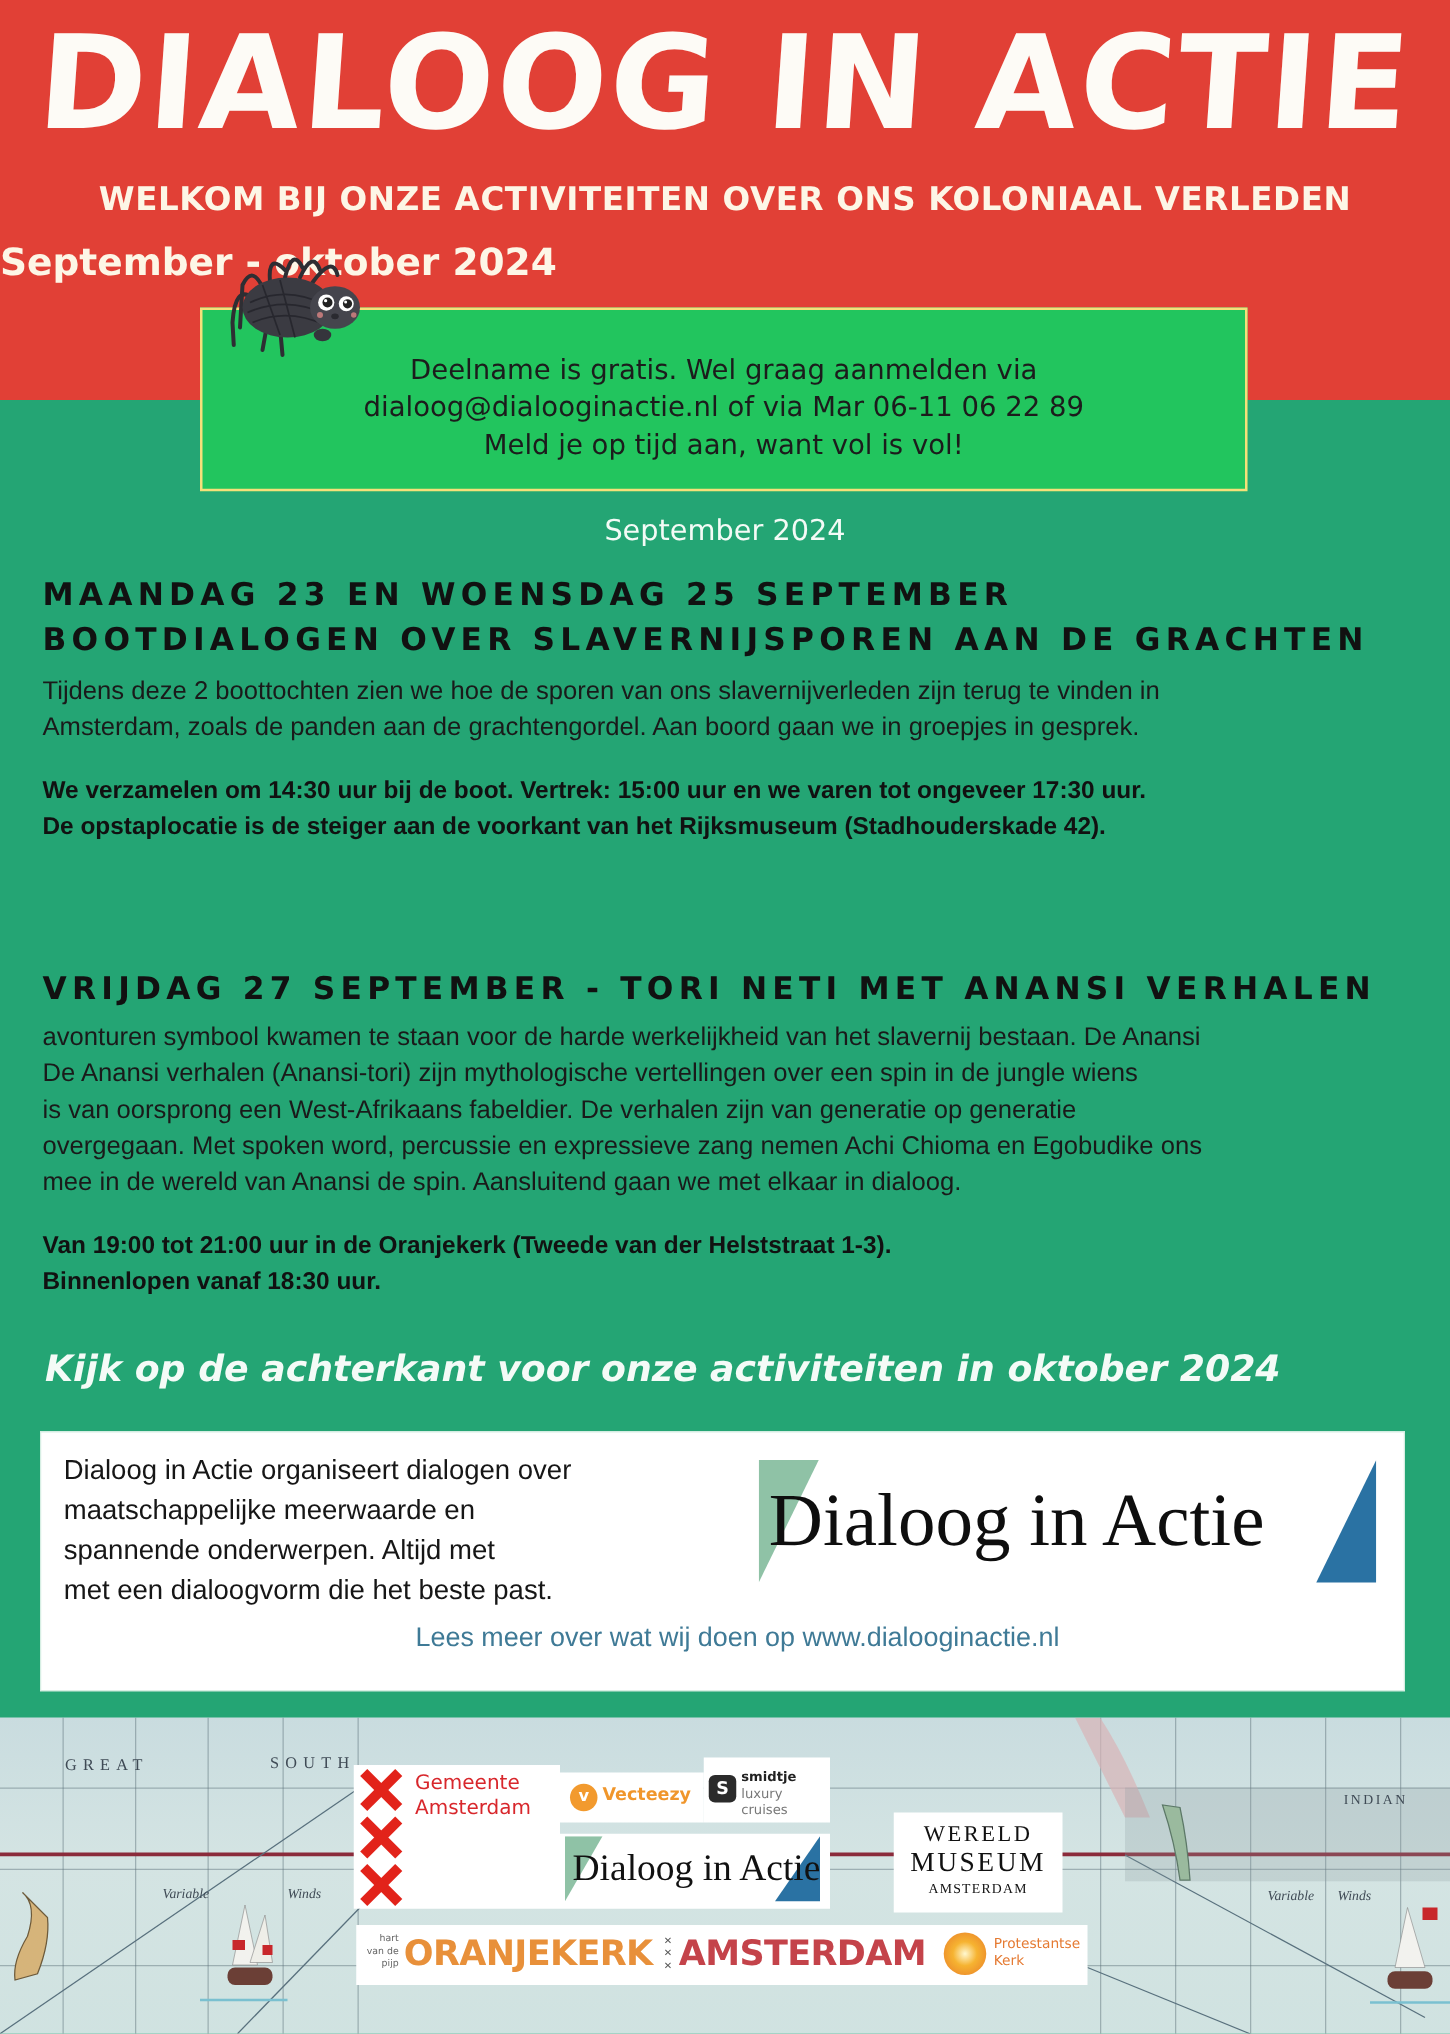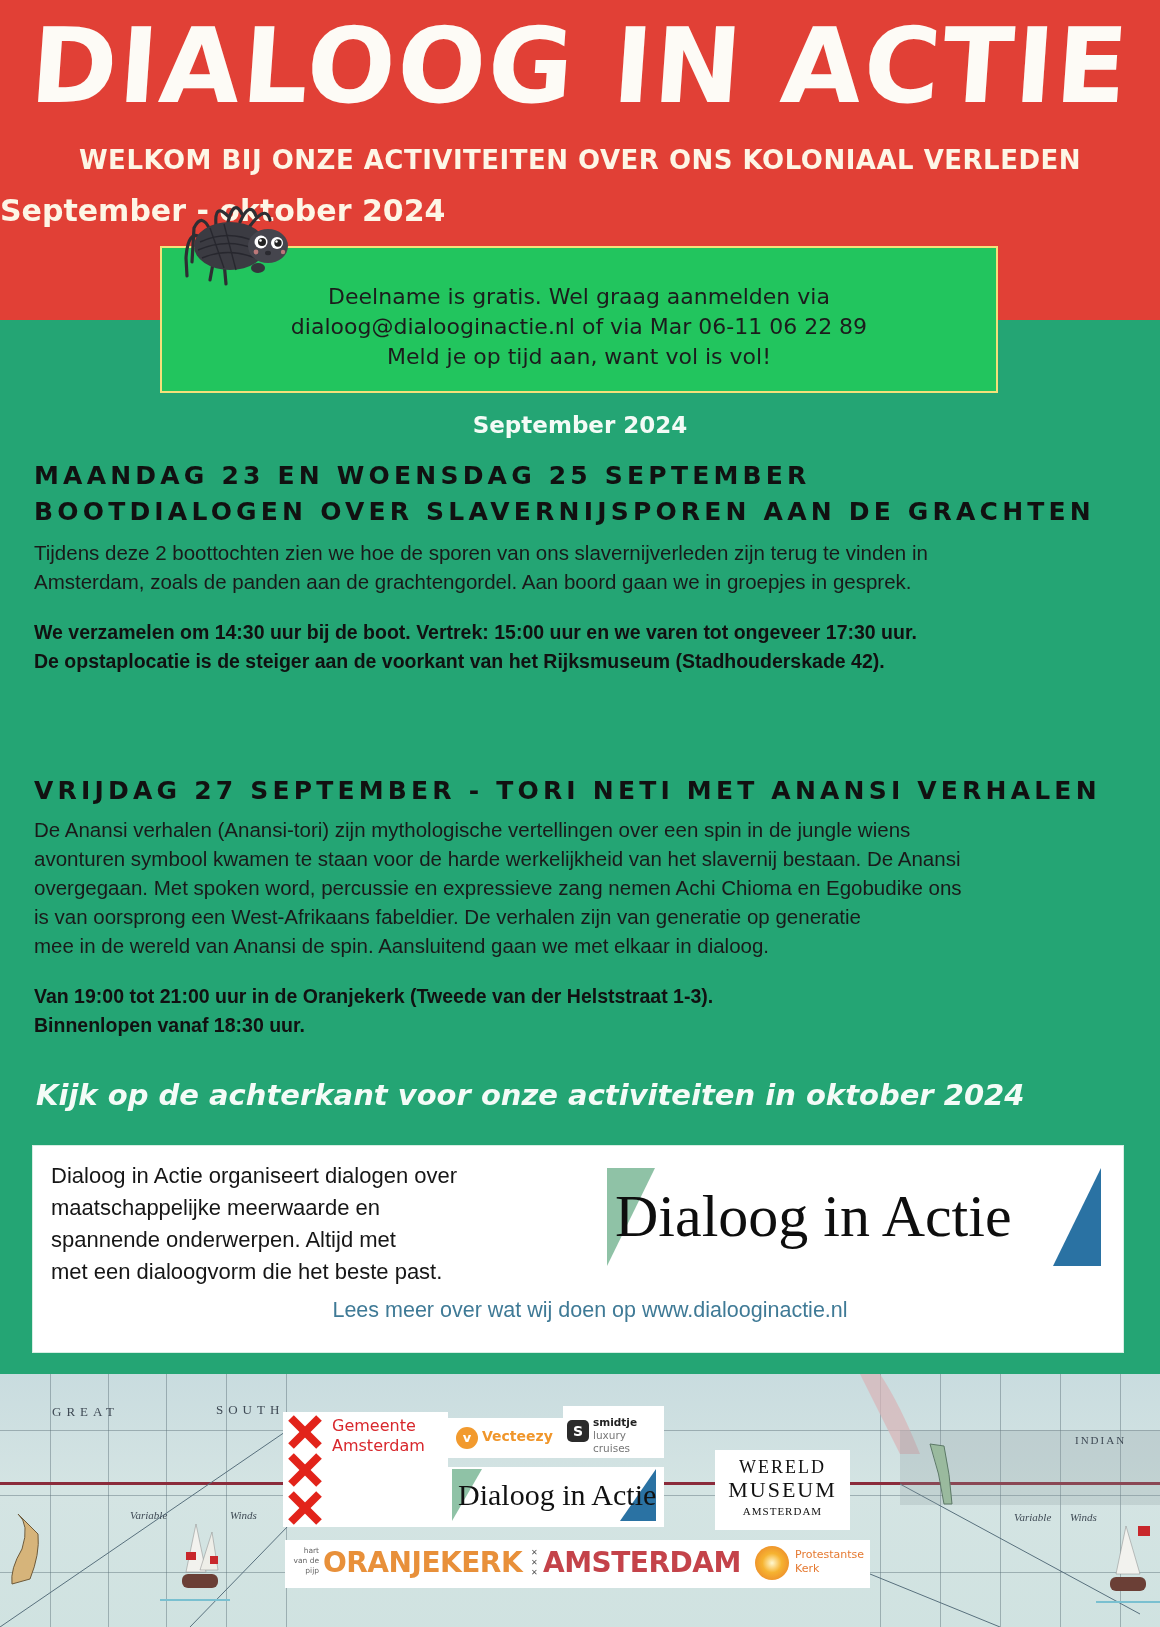--- a/index.html
+++ b/index.html
@@ -34,21 +34,21 @@
   }
   .yellow-line {
     font-family: "DejaVu Sans", sans-serif; font-size: 22px; color: #1c1c1c; line-height: 30px;
     text-align: center;
   }
 
   .spider { position: absolute; left: 180px; top: 198px; width: 115px; height: 90px; }
 
   .month-heading {
     position: absolute; left: 0; top: 412px; width: 1160px; text-align: center;
-    font-family: "DejaVu Sans", sans-serif; font-weight: bold; font-size: 23px; color: #f3fbf6;
+    font-family: "DejaVu Sans", sans-serif; font-weight: normal; font-size: 23px; color: #f3fbf6;
   }
 
   .event { position: absolute; left: 34px; width: 1100px; color: #121212; }
   .event-title {
     font-family: "DejaVu Sans", sans-serif; font-weight: bold; font-size: 25px;
     letter-spacing: 4.2px; line-height: 36px; color: #111;
   }
   .event-body {
     font-family: "Liberation Sans", sans-serif; font-size: 20.5px; line-height: 29px; color: #1a1a1a;
     margin-top: 8px;
@@ -152,24 +152,24 @@
   </div>
   <div class="event-details">
     <div>We verzamelen om 14:30 uur bij de boot. Vertrek: 15:00 uur en we varen tot ongeveer 17:30 uur.</div>
     <div>De opstaplocatie is de steiger aan de voorkant van het Rijksmuseum (Stadhouderskade 42).</div>
   </div>
 </div>
 
 <div class="event" style="top:773px;">
   <div class="event-title">VRIJDAG 27 SEPTEMBER - TORI NETI MET ANANSI VERHALEN</div>
   <div class="event-body" style="margin-top:6px;">
+    <div>avonturen symbool kwamen te staan voor de harde werkelijkheid van het slavernij bestaan. De Anansi</div>
     <div>De Anansi verhalen (Anansi-tori) zijn mythologische vertellingen over een spin in de jungle wiens</div>
-    <div>avonturen symbool kwamen te staan voor de harde werkelijkheid van het slavernij bestaan. De Anansi</div>
+    <div>is van oorsprong een West-Afrikaans fabeldier. De verhalen zijn van generatie op generatie</div>
     <div>overgegaan. Met spoken word, percussie en expressieve zang nemen Achi Chioma en Egobudike ons</div>
-    <div>is van oorsprong een West-Afrikaans fabeldier. De verhalen zijn van generatie op generatie</div>
     <div>mee in de wereld van Anansi de spin. Aansluitend gaan we met elkaar in dialoog.</div>
   </div>
   <div class="event-details">
     <div>Van 19:00 tot 21:00 uur in de Oranjekerk (Tweede van der Helststraat 1-3).</div>
     <div>Binnenlopen vanaf 18:30 uur.</div>
   </div>
 </div>
 
 <div class="backside-note">Kijk op de achterkant voor onze activiteiten in oktober 2024</div>
 

